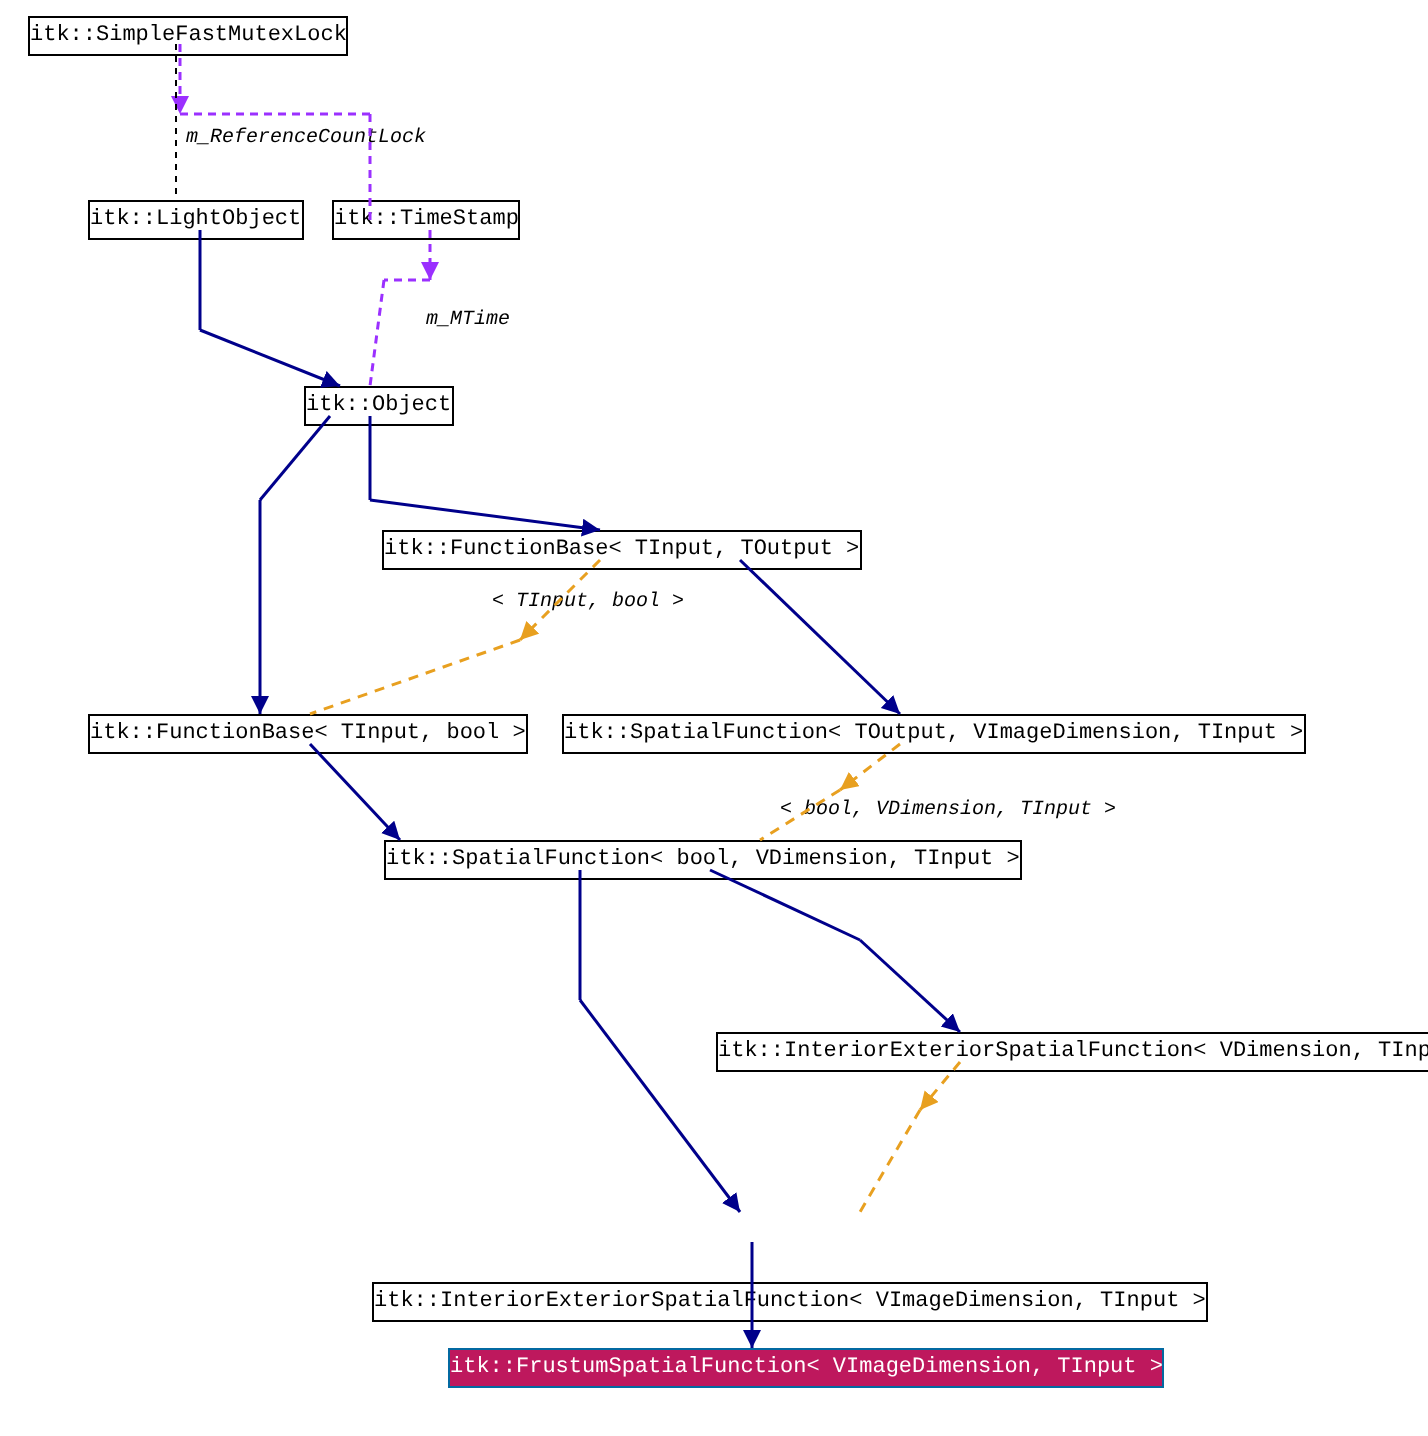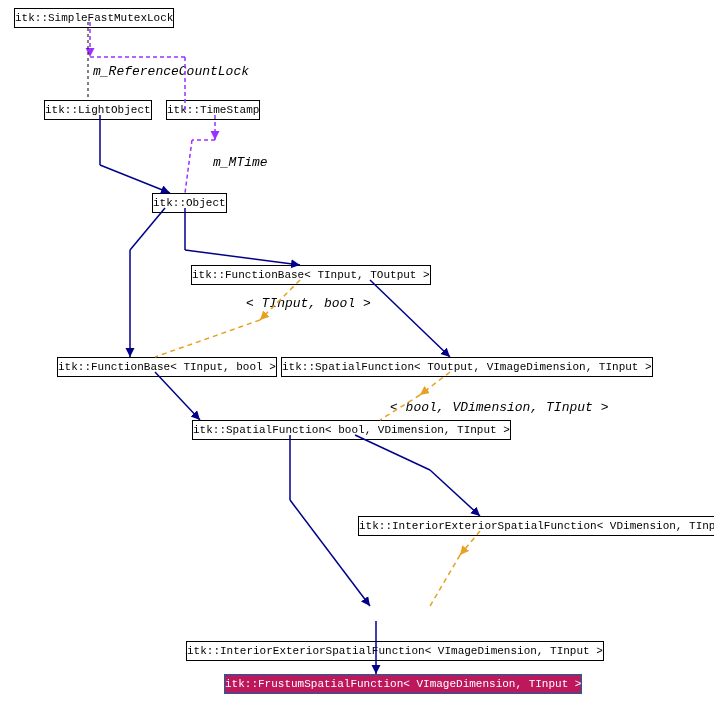--- a/index.html
+++ b/index.html
@@ -32,41 +32,41 @@
     }
     svg.arrows {
       position: absolute;
       top: 0; left: 0;
       width: 714px;
       height: 718px;
       pointer-events: none;
     }
     .label-text {
       position: absolute;
-      font-size: 13px;
+      font-size: 10px;
       color: #000;
       font-style: italic;
     }
   </style>
 </head>
 <body>
 
 <div class="diagram-container">
 
   <div class="node-box" style="left:14px; top:8px;">itk::SimpleFastMutexLock</div>
 
   <div class="node-box" style="left:166px; top:100px;">itk::TimeStamp</div>
 
   <div class="node-box" style="left:44px; top:100px;">itk::LightObject</div>
 
   <div class="node-box" style="left:152px; top:193px;text-align:center;">itk::Object</div>
 
   <div class="node-box" style="left:191px; top:265px;">itk::FunctionBase&lt; TInput, TOutput &gt;</div>
 
-  <div class="node-box" style="left:44px; top:357px;margin-left:13px;">itk::FunctionBase&lt; TInput, bool &gt;</div>
+  <div class="node-box" style="left:44px; top:357px;">itk::FunctionBase&lt; TInput, bool &gt;</div>
 
   <div class="node-box" style="left:281px; top:357px;">itk::SpatialFunction&lt; TOutput, VImageDimension, TInput &gt;</div>
 
   <div class="node-box" style="left:192px; top:420px;">itk::SpatialFunction&lt; bool, VDimension, TInput &gt;</div>
 
   <div class="node-box" style="left:358px; top:516px;">itk::InteriorExteriorSpatialFunction&lt; VDimension, TInput &gt;</div>
 
   <div class="node-box" style="left:186px; top:606px;margin-top:35px;">itk::InteriorExteriorSpatialFunction&lt; VImageDimension, TInput &gt;</div>
 
   <div class="node-box dark" style="left:224px; top:674px;">itk::FrustumSpatialFunction&lt; VImageDimension, TInput &gt;</div>

